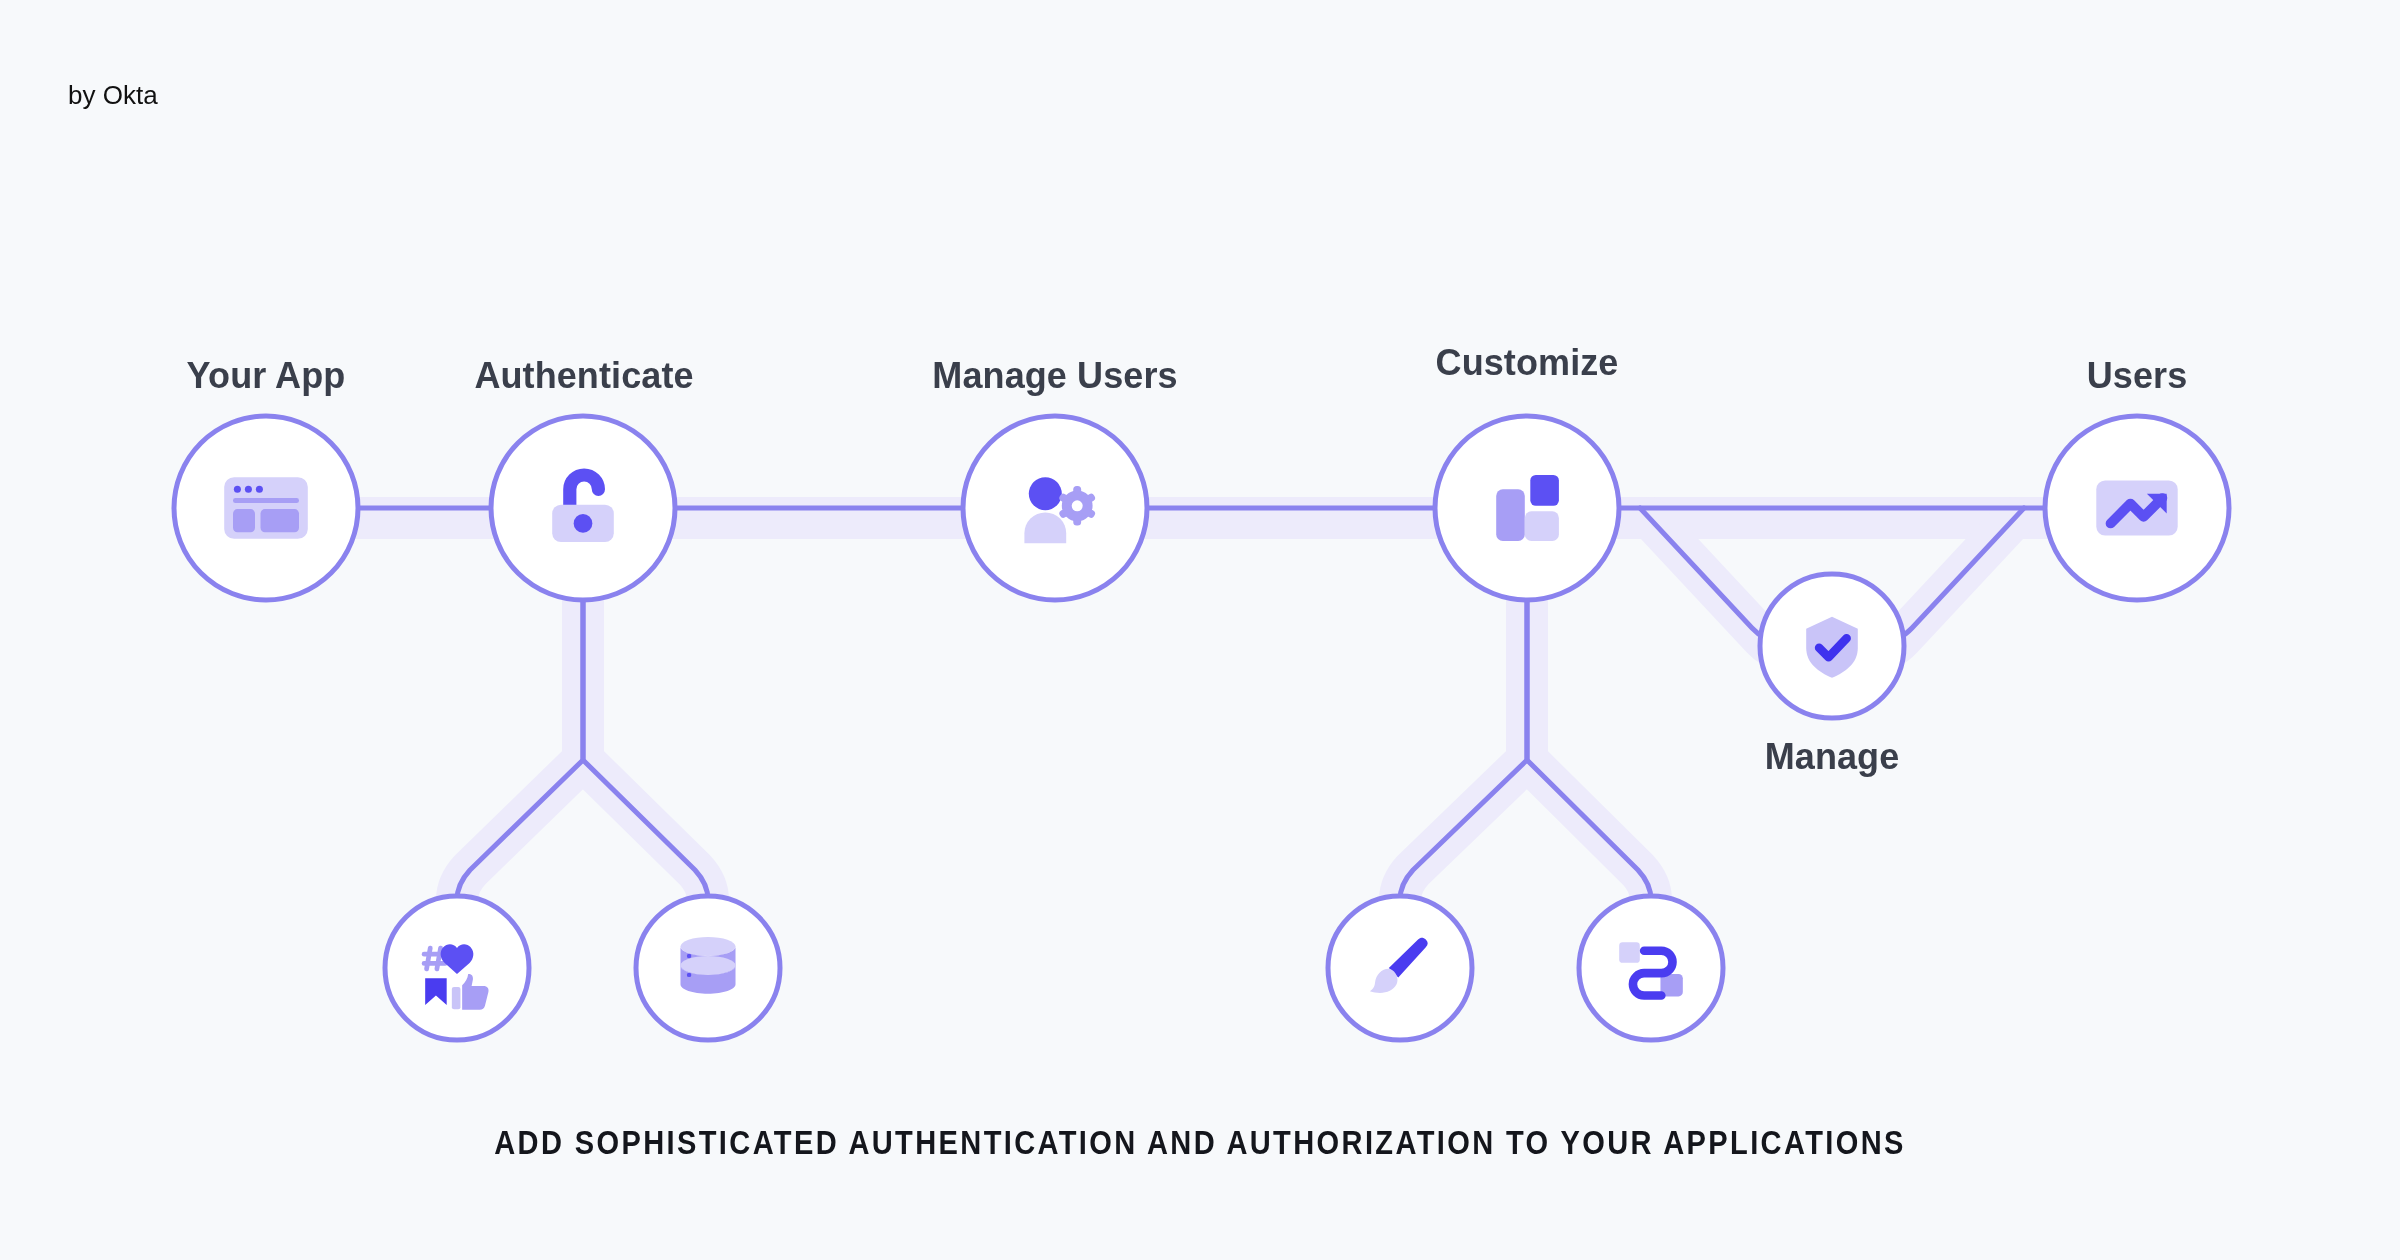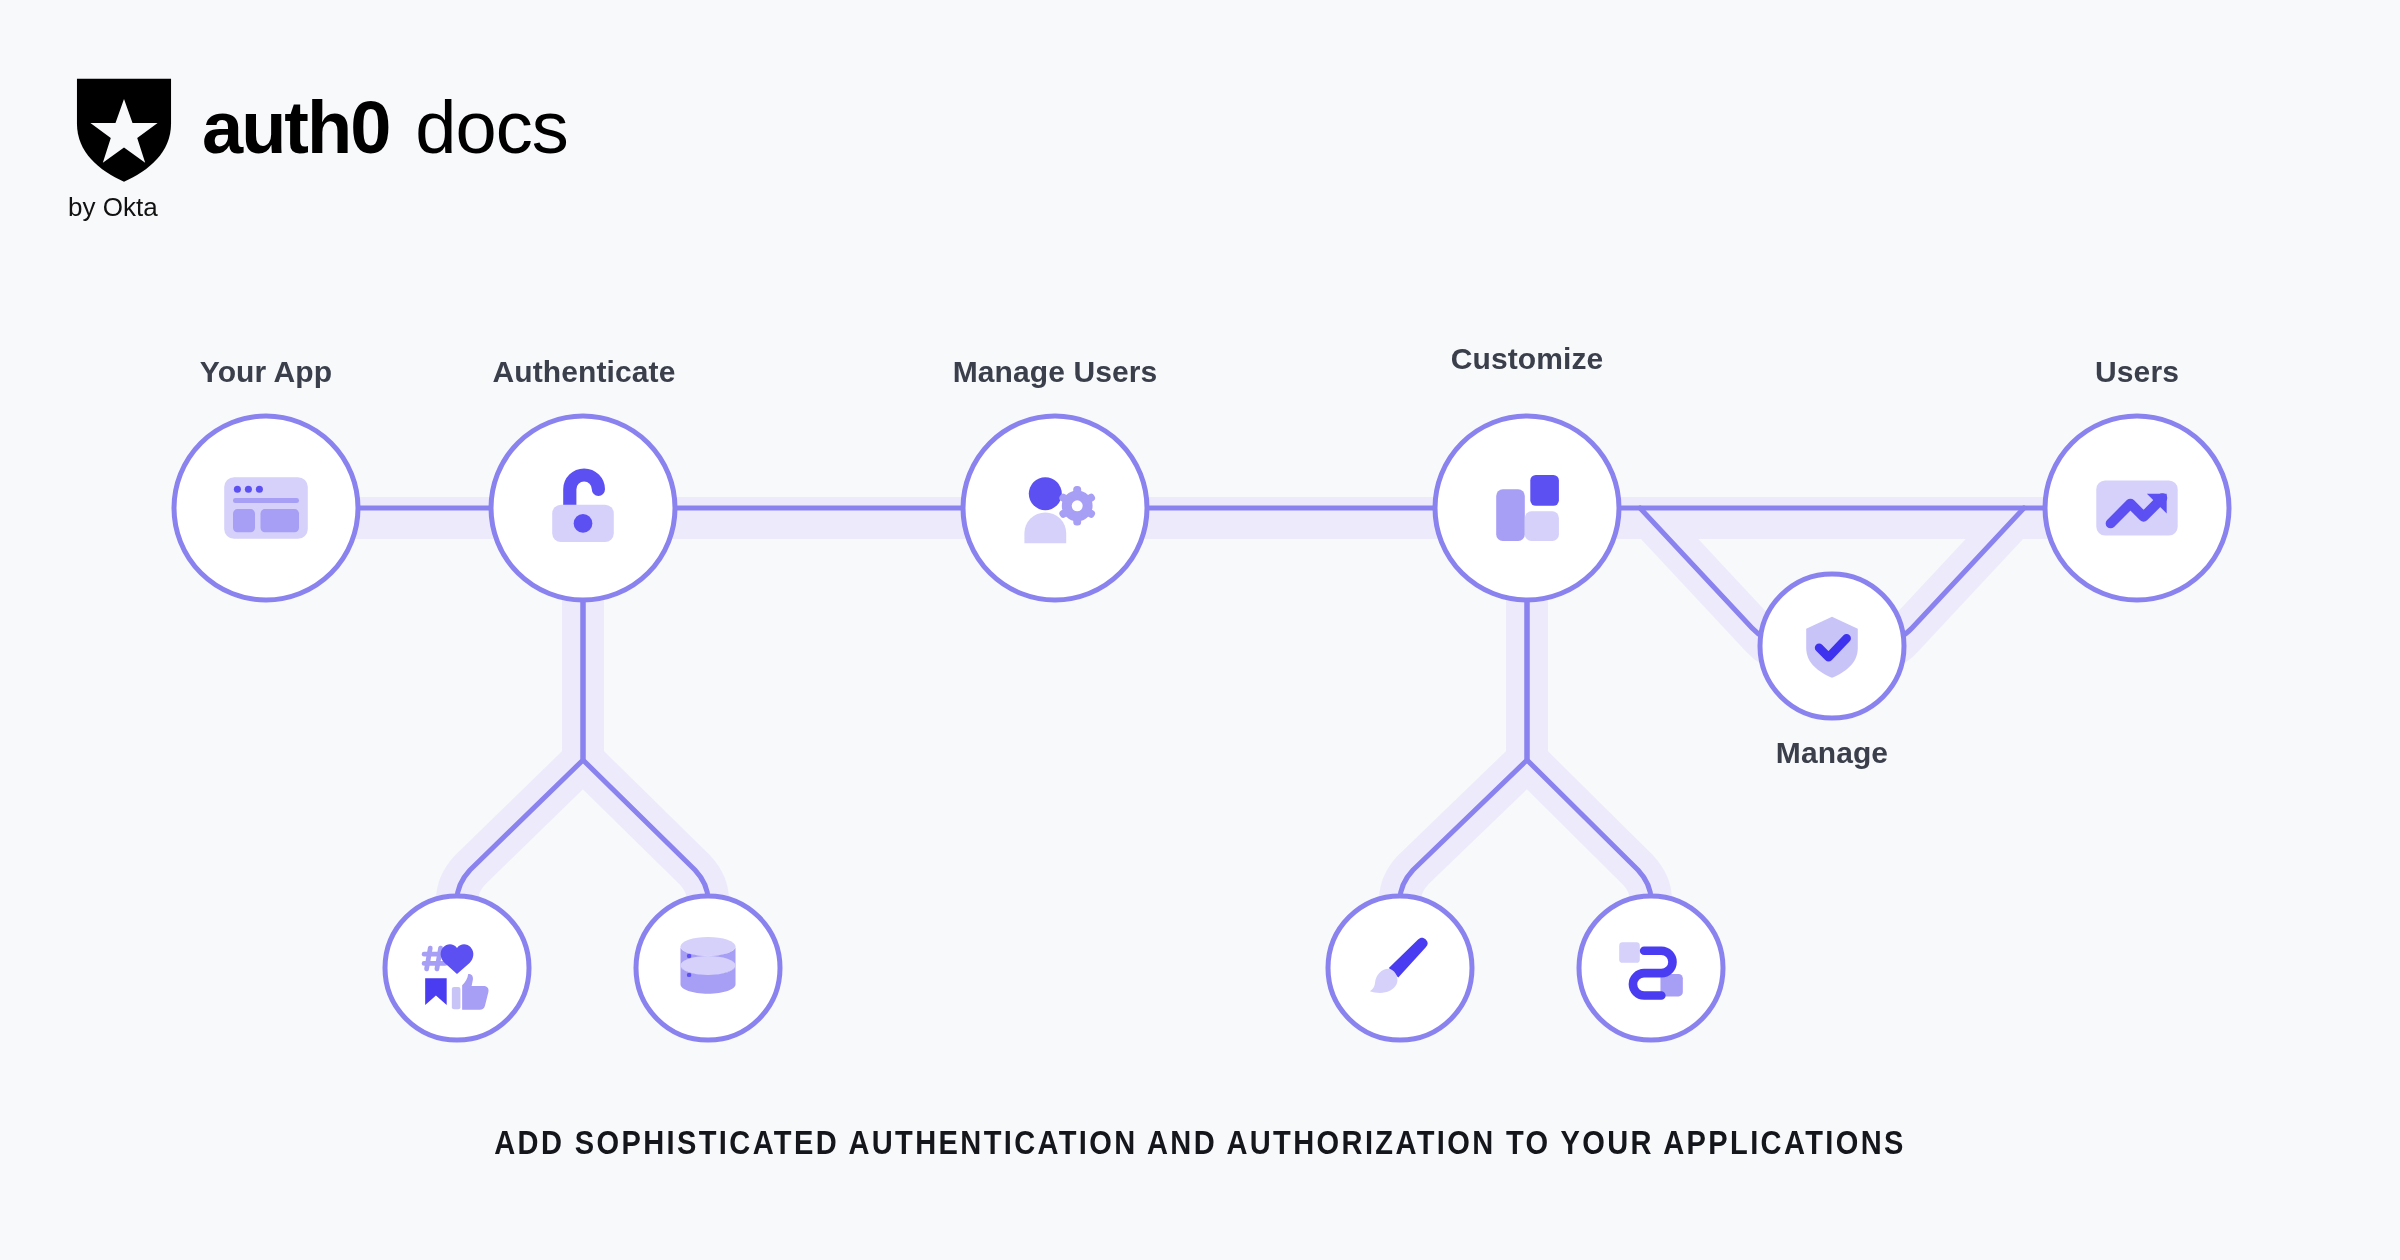--- a/index.html
+++ b/index.html
@@ -67,21 +67,21 @@
   }
   #diagram-svg {
     position: absolute;
     left: 0; top: 0;
     width: 2400px;
     height: 1260px;
   }
 
   .node-label {
     position: absolute;
-    font-size: 30px;
+    font-size: 36px;
     font-weight: 700;
     color: #3A3F4B;
     white-space: nowrap;
     transform: translateX(-50%);
     letter-spacing: 0.1px;
   }
 
   
   #tagline {
     position: absolute;
@@ -95,28 +95,20 @@
     color: #14161C;
     font-family: "Liberation Sans Narrow", "Liberation Sans", "DejaVu Sans", sans-serif;
     transform: scaleX(0.88);
     white-space: nowrap;
   }
 </style>
 </head>
 <body>
 
 <div id="brand">
-  <div id="brand-row">
-    <svg id="brand-logo-mark" width="112" height="112" viewBox="0 0 100 100">
-      <path d="M8 6 H92 V46 C92 72 72 88 50 98 C28 88 8 72 8 46 Z" fill="#000000"></path>
-      <path d="M50 24 L57.6 45.6 L80 45.6 L61.8 59 L68.9 81 L50 67.4 L31.1 81 L38.2 59 L20 45.6 L42.4 45.6 Z" fill="#F7F9FB"></path>
-    </svg>
-    <span id="brand-wordmark">auth0</span>
-    <span id="brand-docs">docs</span>
-  </div>
   <span id="brand-byline">by Okta</span>
 </div>
 
 <div id="diagram">
 
   <svg id="diagram-svg" viewBox="0 0 2400 1260">
     <defs>
 
       <symbol id="ic-browser" viewBox="0 0 100 100">
         <rect x="12" y="22" width="76" height="56" rx="9" fill="#D5D1FA"></rect>

